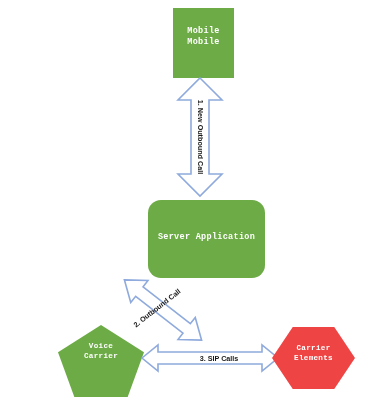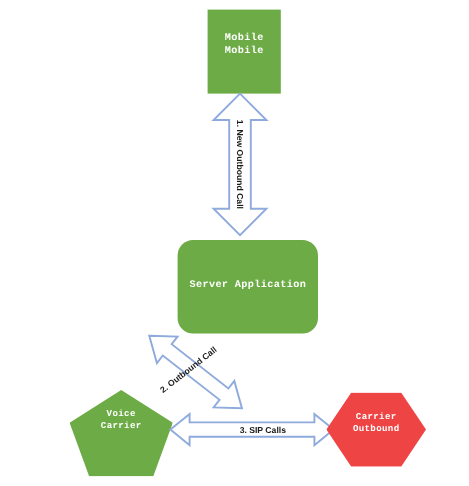--- a/index.html
+++ b/index.html
@@ -165,17 +165,17 @@
   </div>
 
   <svg id="connector-sip-calls" class="connector" viewBox="0 0 140 30">
     <polygon points="2,15 18,2 18,9 122,9 122,2 138,15 122,28 122,21 18,21 18,28" fill="#ffffff" stroke="#8FAADC" stroke-width="1.6"></polygon>
   </svg>
   <div id="label-sip-calls" class="connector-label">3. SIP Calls</div>
 
   <div id="node-carrier-services">
     <div class="node-label">
       <div>Carrier</div>
-      <div>Outbound</div>
+      <div>Elements</div>
     </div>
   </div>
 
 </div>
 
 </body></html>

